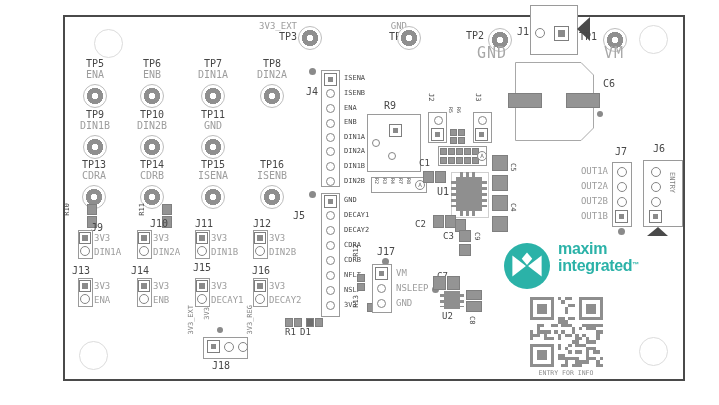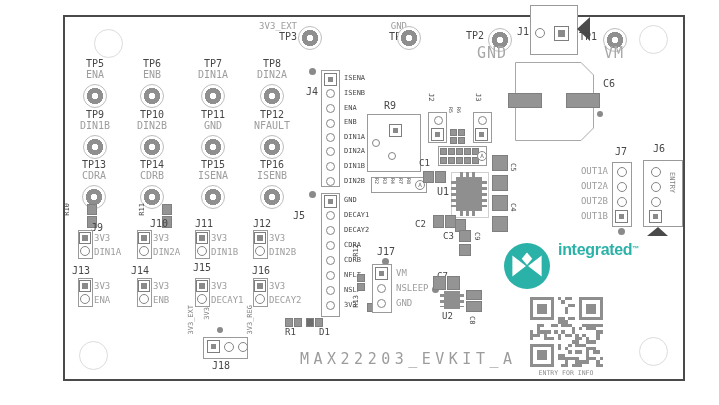--- a/index.html
+++ b/index.html
@@ -108,25 +108,20 @@
   <div class="a tpcell" style="left:59px;top:95px">
     <div class="t s10 dk">TP10</div>
     <div class="t s10 gy">DIN2B</div>
     <div class="tp"></div>
   </div>
   <div class="a tpcell" style="left:120px;top:95px">
     <div class="t s10 dk">TP11</div>
     <div class="t s10 gy">GND</div>
     <div class="tp"></div>
   </div>
-  <div class="a tpcell" style="left:179px;top:95px">
-    <div class="t s10 dk">TP12</div>
-    <div class="t s10 gy">NFAULT</div>
-    <div class="tp"></div>
-  </div>
   <div class="a tpcell" style="left:1px;top:145px">
     <div class="t s10 dk">TP13</div>
     <div class="t s10 gy">CDRA</div>
     <div class="tp"></div>
   </div>
   <div class="a tpcell" style="left:59px;top:145px">
     <div class="t s10 dk">TP14</div>
     <div class="t s10 gy">CDRB</div>
     <div class="tp"></div>
   </div>
@@ -352,23 +347,22 @@
   <div class="a sq" style="left:144px;top:325px;width:13px;height:13px"></div>
   <div class="a cpin" style="left:161px;top:327px;width:10px;height:10px"></div>
   <div class="a cpin" style="left:175px;top:327px;width:10px;height:10px"></div>
   <div class="a t s10 dk" style="left:149px;top:346px">J18</div>
 
   <div class="a pad" style="left:222px;top:303px;width:8px;height:9px"></div>
   <div class="a pad" style="left:231px;top:303px;width:8px;height:9px"></div>
   <div class="a pad padd" style="left:243px;top:303px;width:8px;height:9px"></div>
   <div class="a pad" style="left:252px;top:303px;width:8px;height:9px"></div>
   <div class="a t s9 dk" style="left:222px;top:313px">R1</div>
-  <div class="a t s9 dk" style="left:256px;top:313px">D1</div>
-
-  <div class="a t title" style="left:237px;top:337px">MAX22203_EVKIT_A</div>
+  <div class="a t s9 dk" style="left:237px;top:313px">D1</div>
+
 
   <div class="a t s10 dk" style="left:552px;top:132px">J7</div>
   <div class="a box" style="left:549px;top:147px;width:20px;height:65px"></div>
   <div class="a cpin" style="left:554px;top:152px;width:10px;height:10px"></div>
   <div class="a cpin" style="left:554px;top:167px;width:10px;height:10px"></div>
   <div class="a cpin" style="left:554px;top:182px;width:10px;height:10px"></div>
   <div class="a sq" style="left:552px;top:195px;width:13px;height:13px"></div>
   <div class="a t s9 gy tr" style="left:495px;top:152px;width:50px">OUT1A</div>
   <div class="a t s9 gy tr" style="left:495px;top:167px;width:50px">OUT2A</div>
   <div class="a t s9 gy tr" style="left:495px;top:182px;width:50px">OUT2B</div>
@@ -386,20 +380,21 @@
         <polygon points="11,0 0,9 21,9" fill="#4a4a4a"></polygon>
       </svg>
 
   <svg class="a" style="left:441px;top:228px" width="46" height="46" viewBox="0 0 44 44">
     <circle cx="22" cy="22" r="22" style="fill:var(--teal,#2bb2a8)"></circle>
     <polygon points="8,12 8,32 21,22" fill="#fff"></polygon>
     <polygon points="36,12 36,32 23,22" fill="#fff"></polygon>
     <polygon points="22,9 27,15 22,21 17,15" fill="#fff"></polygon>
   </svg>
   <div class="a" style="left:495px;top:226px">
+    <div class="brand-line">maxim</div>
     <div class="brand-line"><span>integrated</span><span class="tm">™</span></div>
   </div>
 
   <div class="a" style="left:467px;top:282px;width:73px;height:70px"><svg width="73" height="70" viewBox="0 0 21 21" preserveAspectRatio="none" fill="#8e8e8e" shape-rendering="crispEdges">
           <rect x="0" y="0" width="7" height="7"></rect>
           <rect x="1" y="1" width="5" height="5" fill="#fff"></rect>
           <rect x="2" y="2" width="3" height="3"></rect>
           <rect x="14" y="0" width="7" height="7"></rect>
           <rect x="15" y="1" width="5" height="5" fill="#fff"></rect>
           <rect x="16" y="2" width="3" height="3"></rect>

